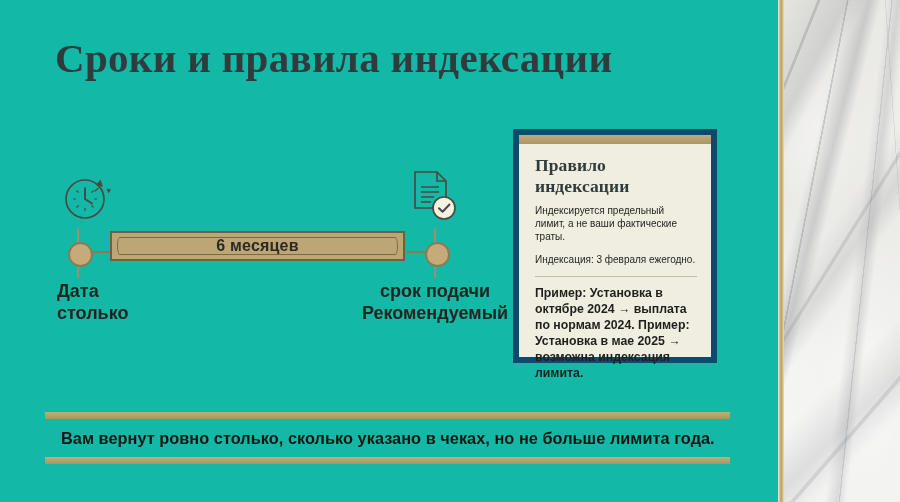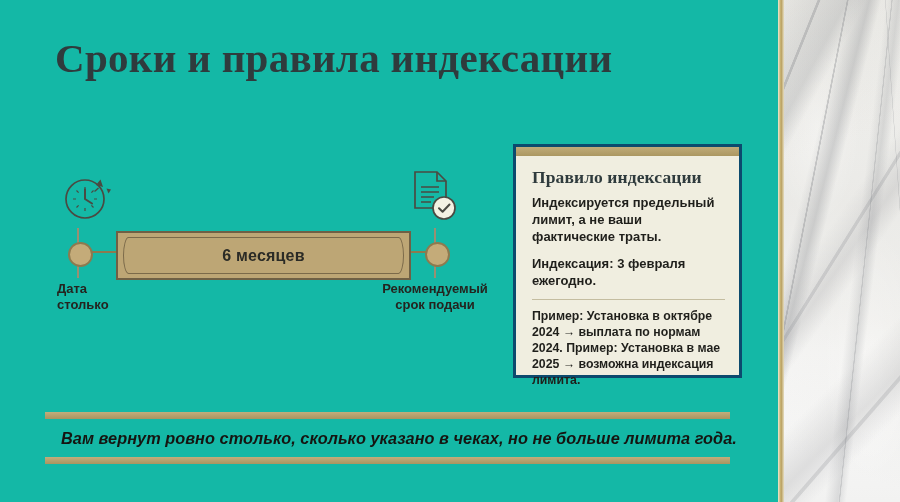--- a/index.html
+++ b/index.html
@@ -61,60 +61,60 @@
     background:#c4ab79;border:2px solid #8d7a4f;
   }
   .node.left{left:68px;top:242px;}
   .node.right{left:425px;top:242px;}
 
   .connector{position:absolute;height:2px;background:#8d7a4f;}
   .connector.l{left:88px;top:251px;width:28px;}
   .connector.r{left:407px;top:251px;width:20px;}
 
   .bar{
-    position:absolute;left:116px;top:231px;width:295px;height:49px;
+    position:absolute;left:110px;top:231px;width:295px;height:30px;
     background:#bda675;border:2px solid #6f6045;
     box-sizing:border-box;
   }
   .bar-inner{
     position:absolute;left:5px;top:4px;right:5px;bottom:4px;
     border:1px solid #7b6a4a;
     border-radius:9px/30px;
   }
   .bar-label{
     position:absolute;inset:0;display:flex;align-items:center;justify-content:center;
     font-size:16px;font-weight:600;color:#2b2b26;letter-spacing:.2px;
   }
 
   .tl-label{
-    position:absolute;font-size:13px;font-weight:600;color:#24241f;line-height:1.22;
+    position:absolute;font-size:18px;font-weight:600;color:#24241f;line-height:1.22;
   }
   .tl-label.left{left:57px;top:281px;text-align:left;}
   .tl-label.right{left:352px;top:281px;width:166px;text-align:center;}
 
   
   .card{
-    position:absolute;left:513px;top:144px;width:229px;height:234px;
-    background:#f0eee0;border:3px solid #0c4a6e;box-sizing:border-box;
+    position:absolute;left:513px;top:129px;width:204px;height:234px;
+    background:#f0eee0;border:6px solid #0c4a6e;box-sizing:border-box;
   }
   .card-topbar{
     position:absolute;left:0;top:0;width:100%;height:9px;
     background:linear-gradient(180deg,#c0ab79 0%,#ab9761 100%);
   }
   .card-body{position:absolute;left:0;top:9px;right:0;bottom:0;padding:11px 14px 0 16px;box-sizing:border-box;}
   .card-title{
     font-family:"Liberation Serif", serif;font-weight:700;font-size:17.5px;
     color:#2f3b3d;margin:0 0 7px 0;letter-spacing:.1px;
   }
-  .card-p{font-size:13px;line-height:1.30;color:#1f1f1b;margin:0 0 10px 0;font-weight:700;}
+  .card-p{font-size:10px;line-height:1.30;color:#1f1f1b;margin:0 0 10px 0;font-weight:400;}
   .card-hr{height:1px;background:#c4bda0;margin:2px 0 9px 0;}
   .card-ex{font-size:12.3px;line-height:1.30;color:#1f1f1b;margin:0;font-weight:600;}
 
   
-  .banner{position:absolute;left:45px;top:412px;width:685px;height:64px;font-style:italic;}
+  .banner{position:absolute;left:45px;top:412px;width:685px;height:64px;}
   .banner-rule{position:absolute;left:0;width:100%;height:7px;
     background:linear-gradient(180deg,#c2ad7c 0%,#a99560 100%);}
   .banner-rule.top{top:0;}
   .banner-rule.bottom{top:45px;}
   .banner-text{
     position:absolute;left:16px;top:7px;right:0;height:38px;
     display:flex;align-items:center;
     font-size:16.3px;font-weight:600;color:#151511;letter-spacing:.05px;white-space:nowrap;
   }
 </style>
@@ -164,22 +164,22 @@
 
     <div class="node left"></div>
     <div class="node right"></div>
 
     <div class="tl-label left">
       <div>Дата</div>
       <div>столько</div>
     </div>
 
     <div class="tl-label right">
+      <div>срок подачи</div>
       <div>Рекомендуемый</div>
-      <div>срок подачи</div>
     </div>
   </div>
 
   <div class="card">
     <div class="card-topbar"></div>
     <div class="card-body">
       <div class="card-title">Правило индексации</div>
       <p class="card-p">Индексируется предельный лимит, а не ваши фактические траты.</p>
       <p class="card-p">Индексация: 3 февраля ежегодно.</p>
       <div class="card-hr"></div>

